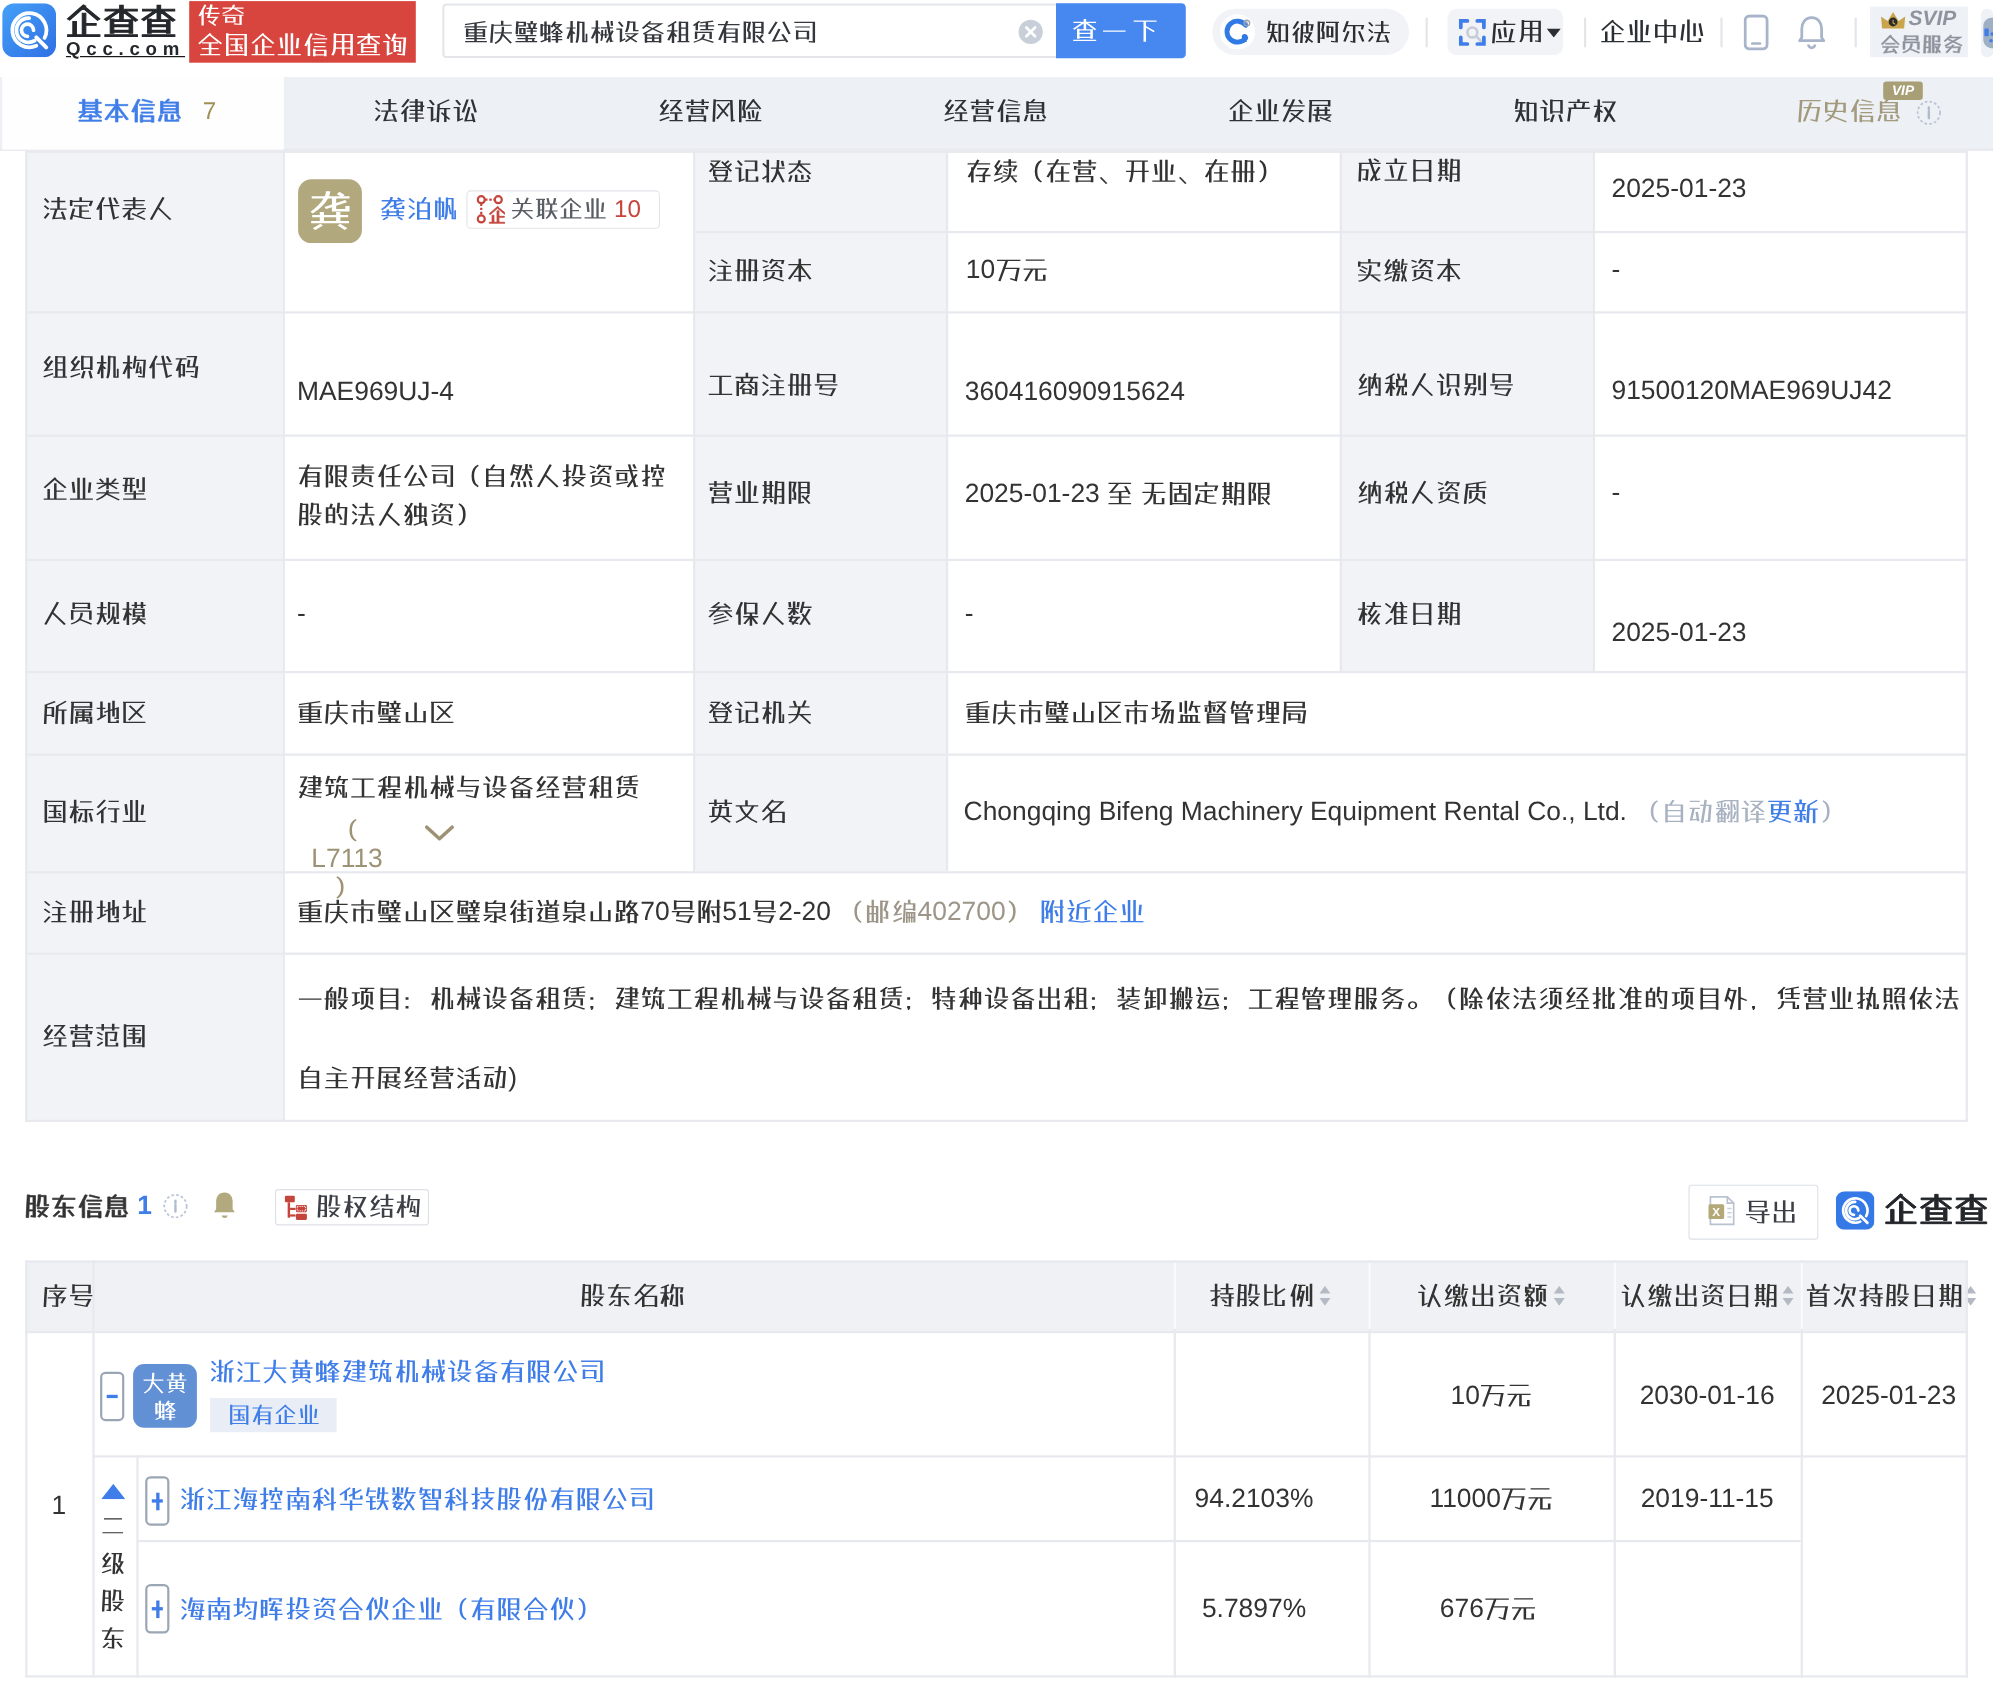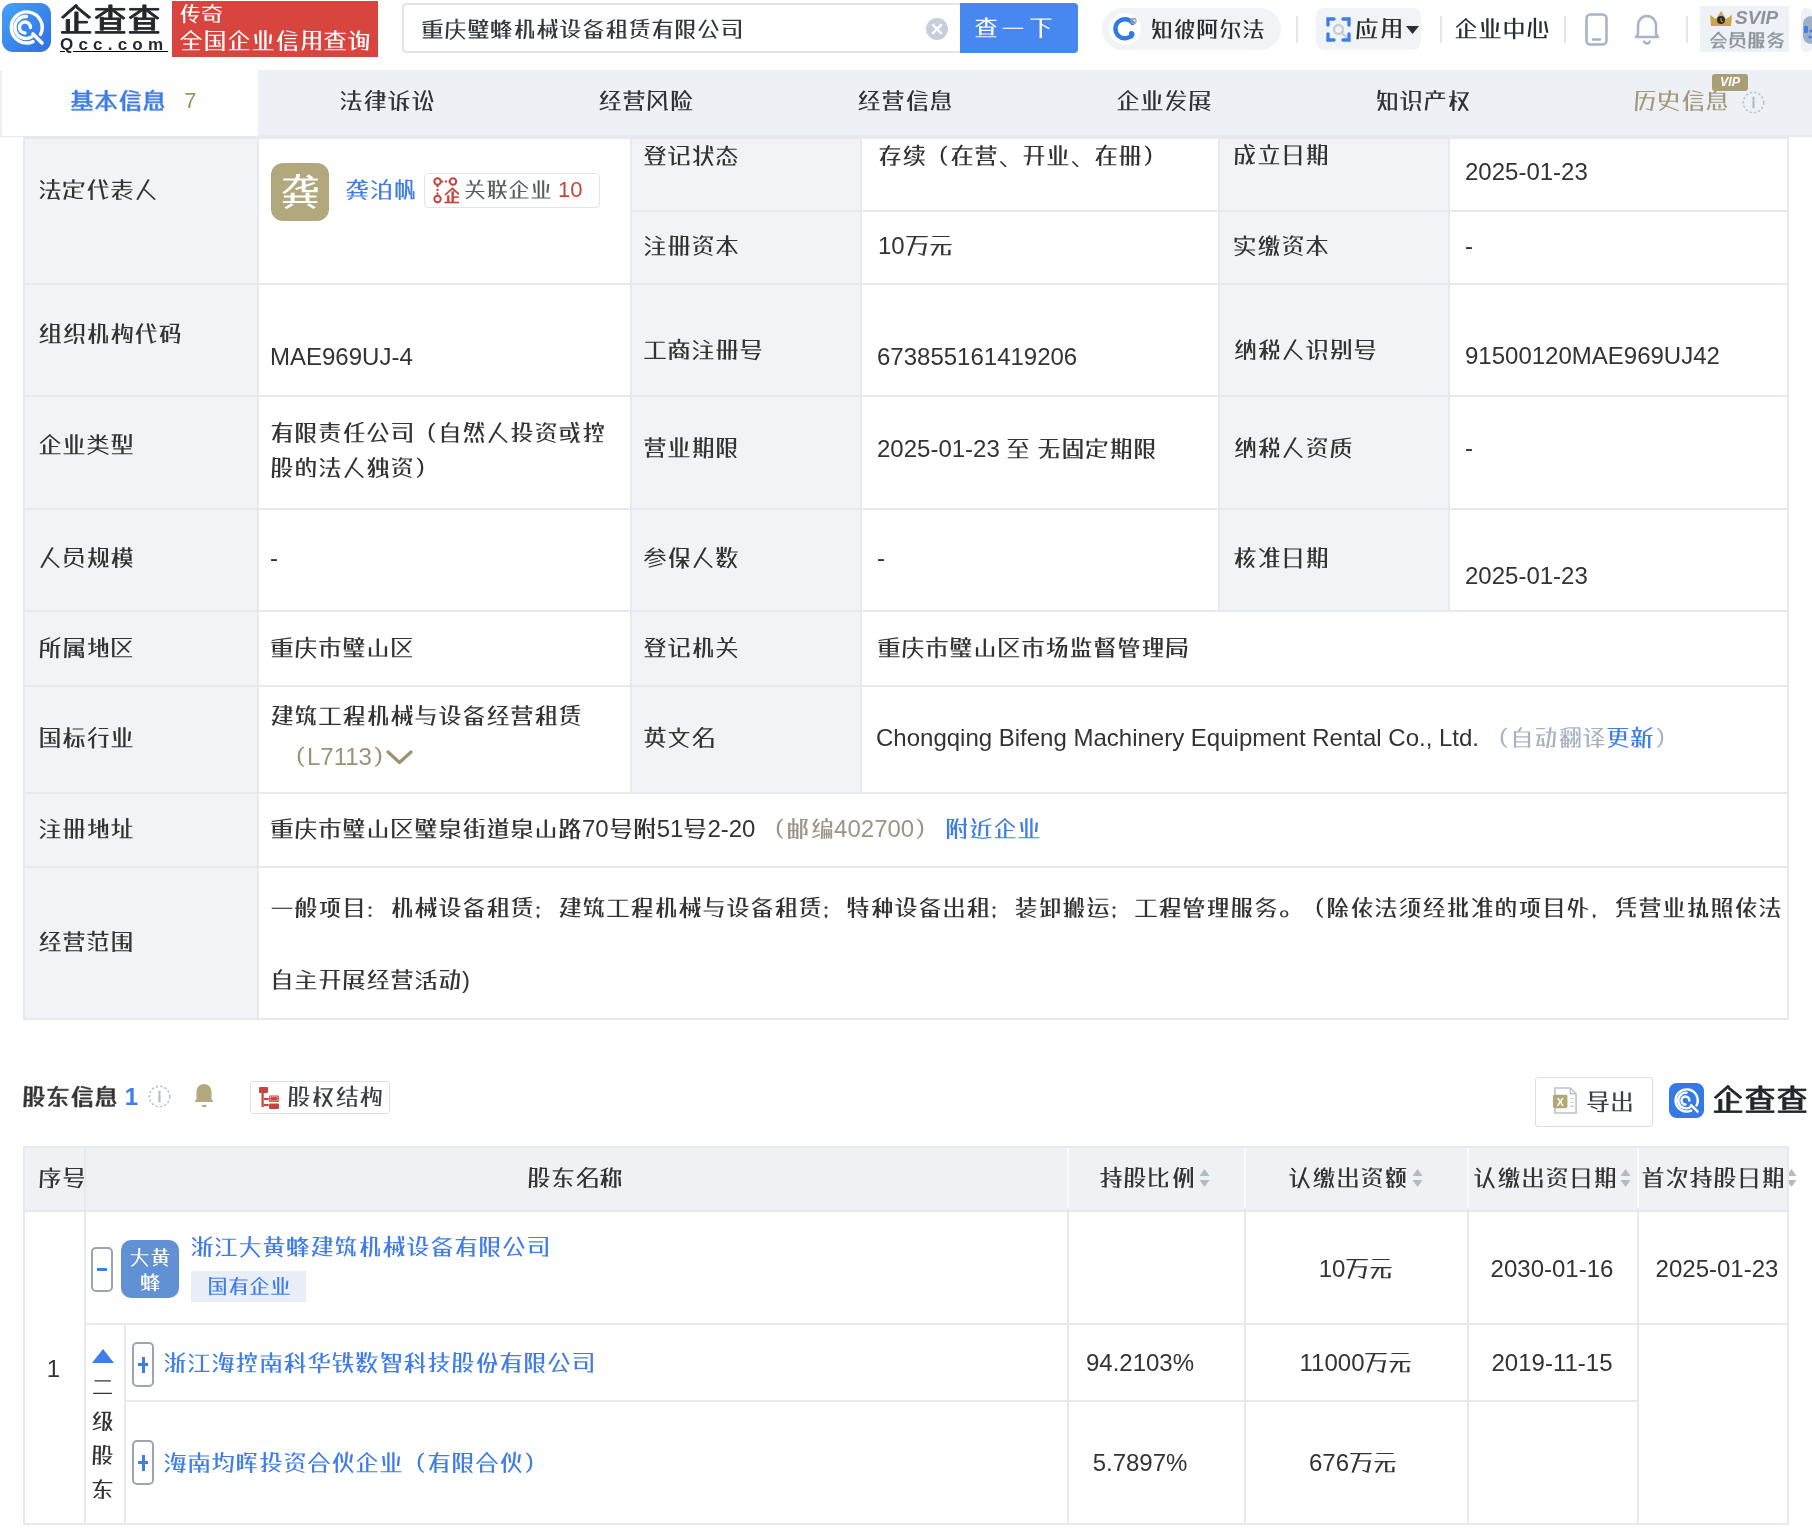--- a/index.html
+++ b/index.html
@@ -321,21 +321,21 @@
         <use href="#u7801" x="1250"></use>
       </svg></div>
     <div class="fl" style="left:270px;top:343px;height:28px;line-height:28px;align-items:flex-end;"><span style="font-size:24px;color:#333;">MAE969UJ-4</span></div>
     <div class="fl" style="left:643px;top:336px;height:28px;line-height:28px;"><svg style="width:120px;height:24px;flex:none;" viewBox="0 -216 1250 250" fill="#333">
         <use href="#u5DE5"></use>
         <use href="#u5546" x="250"></use>
         <use href="#u6CE8" x="500"></use>
         <use href="#u518C" x="750"></use>
         <use href="#u53F7" x="1000"></use>
       </svg></div>
-    <div class="fl" style="left:877px;top:343px;height:28px;line-height:28px;"><span style="font-size:24px;color:#333;">673855161419206</span></div>
+    <div class="fl" style="left:877px;top:343px;height:28px;line-height:28px;"><span style="font-size:24px;color:#333;">360416090915624</span></div>
     <div class="fl" style="left:1233px;top:336px;height:28px;line-height:28px;"><svg style="width:144px;height:24px;flex:none;" viewBox="0 -216 1500 250" fill="#333">
         <use href="#u7EB3"></use>
         <use href="#u7A0E" x="250"></use>
         <use href="#u4EBA" x="500"></use>
         <use href="#u8BC6" x="750"></use>
         <use href="#u522B" x="1000"></use>
         <use href="#u53F7" x="1250"></use>
       </svg></div>
     <div class="fl" style="left:1465px;top:342px;height:28px;line-height:28px;"><span style="font-size:24px;color:#333;">91500120MAE969UJ42</span></div>
     <div class="fl" style="left:38px;top:431px;height:28px;line-height:28px;"><svg style="width:96px;height:24px;flex:none;" viewBox="0 -216 1000 250" fill="#333">
@@ -462,21 +462,21 @@
         <use href="#u673A" x="1000"></use>
         <use href="#u68B0" x="1250"></use>
         <use href="#u4E0E" x="1500"></use>
         <use href="#u8BBE" x="1750"></use>
         <use href="#u5907" x="2000"></use>
         <use href="#u7ECF" x="2250"></use>
         <use href="#u8425" x="2500"></use>
         <use href="#u79DF" x="2750"></use>
         <use href="#u8D41" x="3000"></use>
       </svg></div>
-    <div class="fl" style="left:283px;top:743px;height:28px;line-height:28px;"><svg style="width:24px;height:24px;flex:none;" viewBox="0 -216 250 250" fill="#9c9274">
+    <div class="fl" style="left:283px;top:743px;height:28px;line-height:28px;flex-direction:column;"><svg style="width:24px;height:24px;flex:none;" viewBox="0 -216 250 250" fill="#9c9274">
         <use href="#uFF08"></use>
       </svg><span style="font-size:24px;color:#9c9274;">L7113</span><svg style="width:24px;height:24px;flex:none;" viewBox="0 -216 250 250" fill="#9c9274">
         <use href="#uFF09"></use>
       </svg></div>
     <svg class="abs" style="left:386px;top:750px" width="27" height="15" viewBox="0 0 27 15">
       <path d="M2 2 L13.5 12.5 L25 2" fill="none" stroke="#9c9274" stroke-width="3.2" stroke-linecap="round" stroke-linejoin="round"></path>
     </svg>
     <div class="fl" style="left:643px;top:724px;height:28px;line-height:28px;"><svg style="width:72px;height:24px;flex:none;" viewBox="0 -216 750 250" fill="#333">
         <use href="#u82F1"></use>
         <use href="#u6587" x="250"></use>

